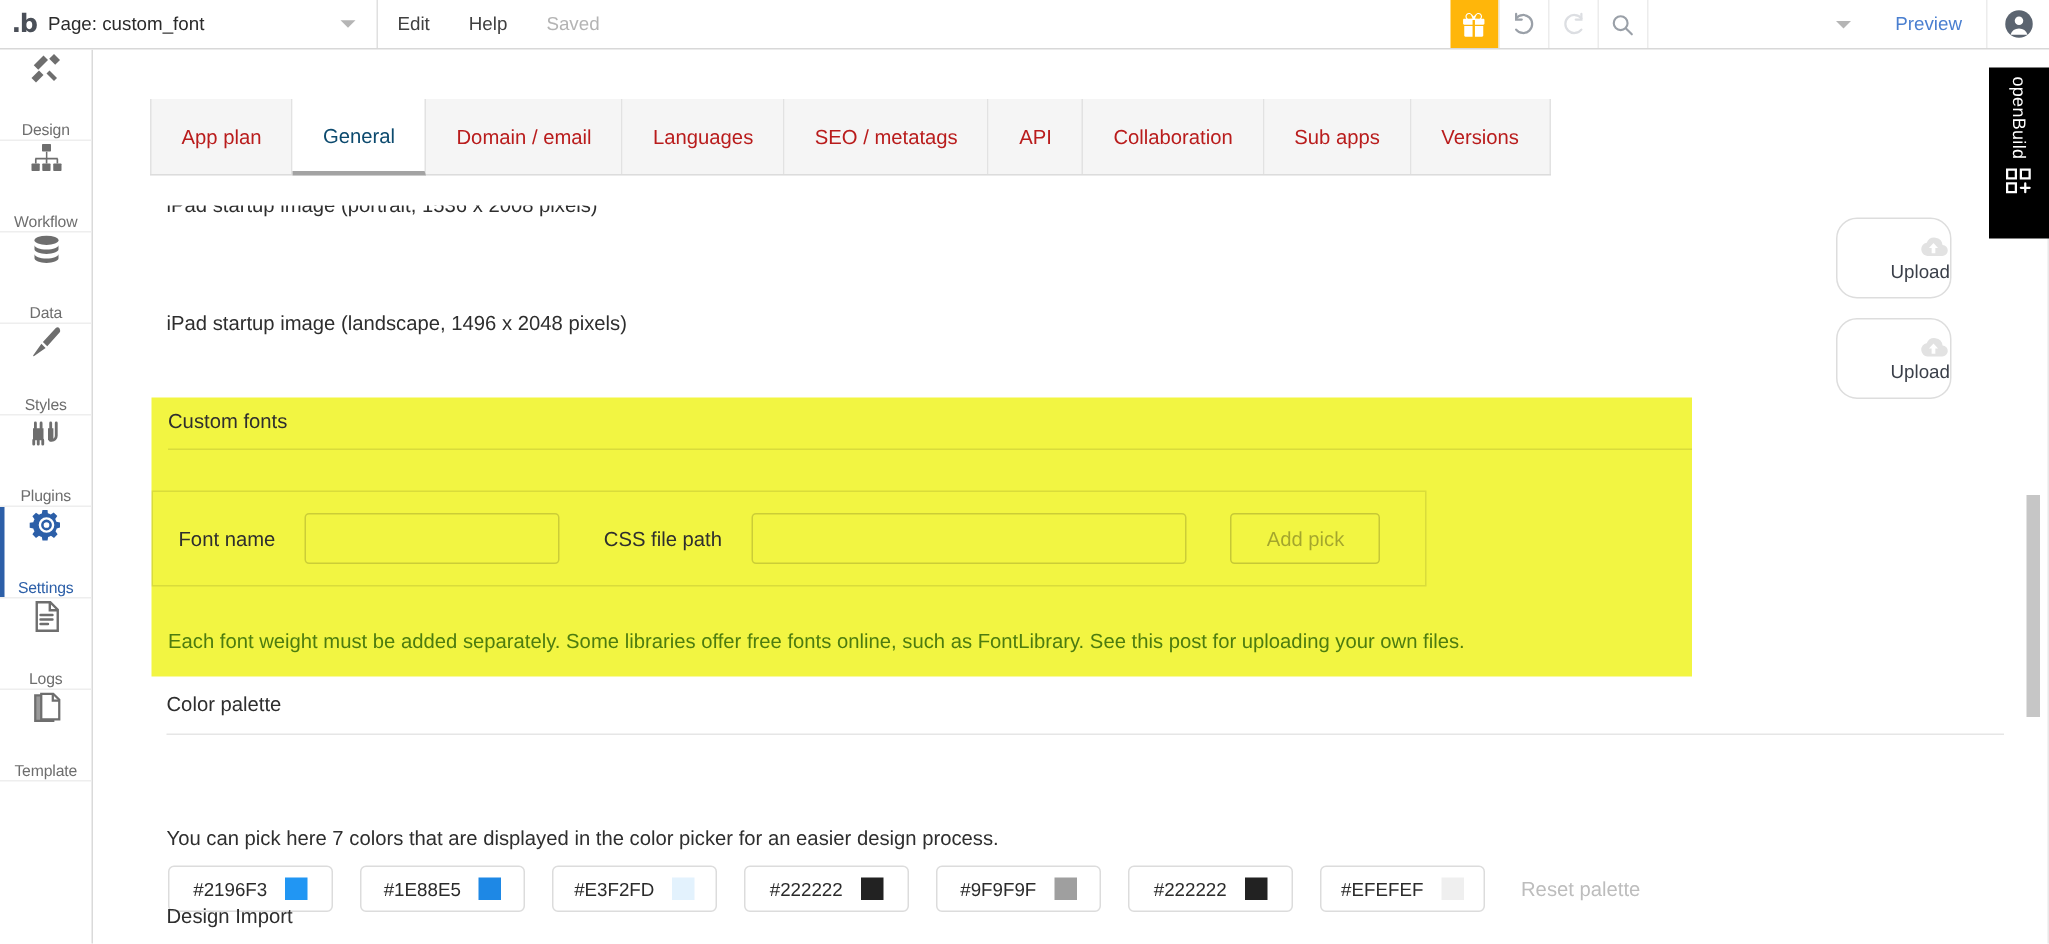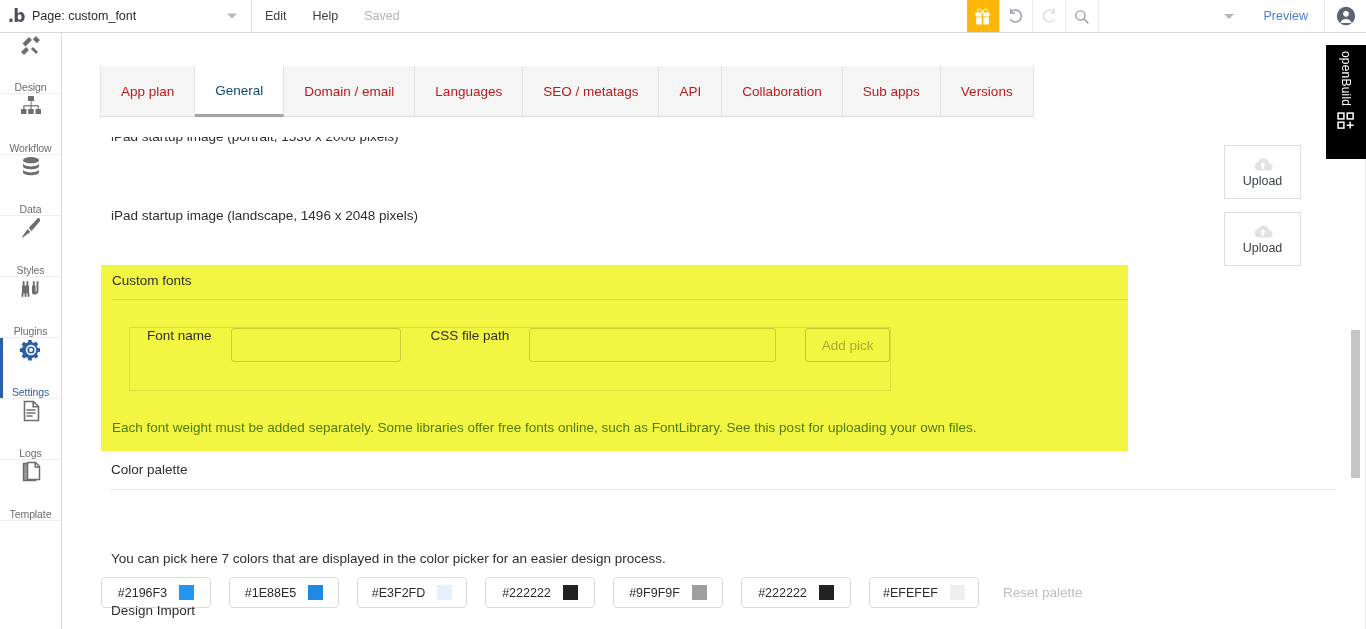--- a/index.html
+++ b/index.html
@@ -126,47 +126,47 @@
     padding: 0;
   }
   .row-line {
     position: absolute; left: 49px;
     font-size: 13.5px; color: #2e2e2e;
   }
 
   .upload-btn {
     position: absolute;
     width: 77px; height: 54px;
-    border: 1px solid #dddddd; border-radius: 0;
+    border: 1px solid #dddddd; border-radius: 14px;
     background: #fff;
-    display: flex; flex-direction: column; align-items: center; justify-content: center;
+    display: flex; flex-direction: column; align-items: flex-end; justify-content: center;
     gap: 1px; cursor: pointer;
   }
   .upload-btn .up-label { font-size: 12.5px; color: #3a3f49; }
 
   
   .highlight-block {
     position: absolute;
     left: 39px; top: 148px;
     width: 1027px; height: 186px;
     background: #f2f542;
   }
   .hl-title {
     position: absolute; left: 11px; top: 8px;
     font-size: 13.5px; color: #2e2e2e;
   }
   .hl-rule {
     position: absolute; left: 11px; top: 34px; right: 0;
     height: 1px; background: rgba(0,0,0,0.10);
   }
   .font-row-box {
-    position: absolute; left: 28px; top: 62px;
-    width: 762px; height: 64px;
+    position: absolute; left: 0; top: 62px;
+    width: 850px; height: 64px;
     border: 1px solid rgba(0,0,0,0.10);
-    display: flex; 
+    display: flex; align-items: center;
     padding-left: 17px;
   }
   .fld-label { font-size: 13.5px; color: #2e2e2e; white-space: nowrap; }
   .fld-input {
     height: 34px; border: 1px solid rgba(0,0,0,0.16); border-radius: 3px;
     background: transparent; outline: none;
     font-family: "Liberation Sans", sans-serif; font-size: 13px; color: #2e2e2e;
     padding: 0 8px;
   }
   .add-font-btn {
@@ -188,21 +188,21 @@
   }
   .section-rule {
     position: absolute; left: 49px; right: 30px;
     height: 1px; background: #e6e6e6;
   }
   .palette-desc {
     position: absolute; left: 49px; top: 434px;
     font-size: 13.5px; color: #2e2e2e;
   }
   .swatch-row {
-    position: absolute; left: 39px; top: 460px;
+    position: absolute; left: 50px; top: 460px;
     display: flex; align-items: center; gap: 18px;
   }
   .swatch {
     height: 31px; min-width: 110px;
     border: 1px solid #dcdcdc; border-radius: 4px;
     background: #fff;
     display: flex; align-items: center; justify-content: center;
     gap: 12px; padding: 0 12px; cursor: pointer;
   }
   .swatch .hex { font-size: 12.5px; color: #2b2b2b; }

